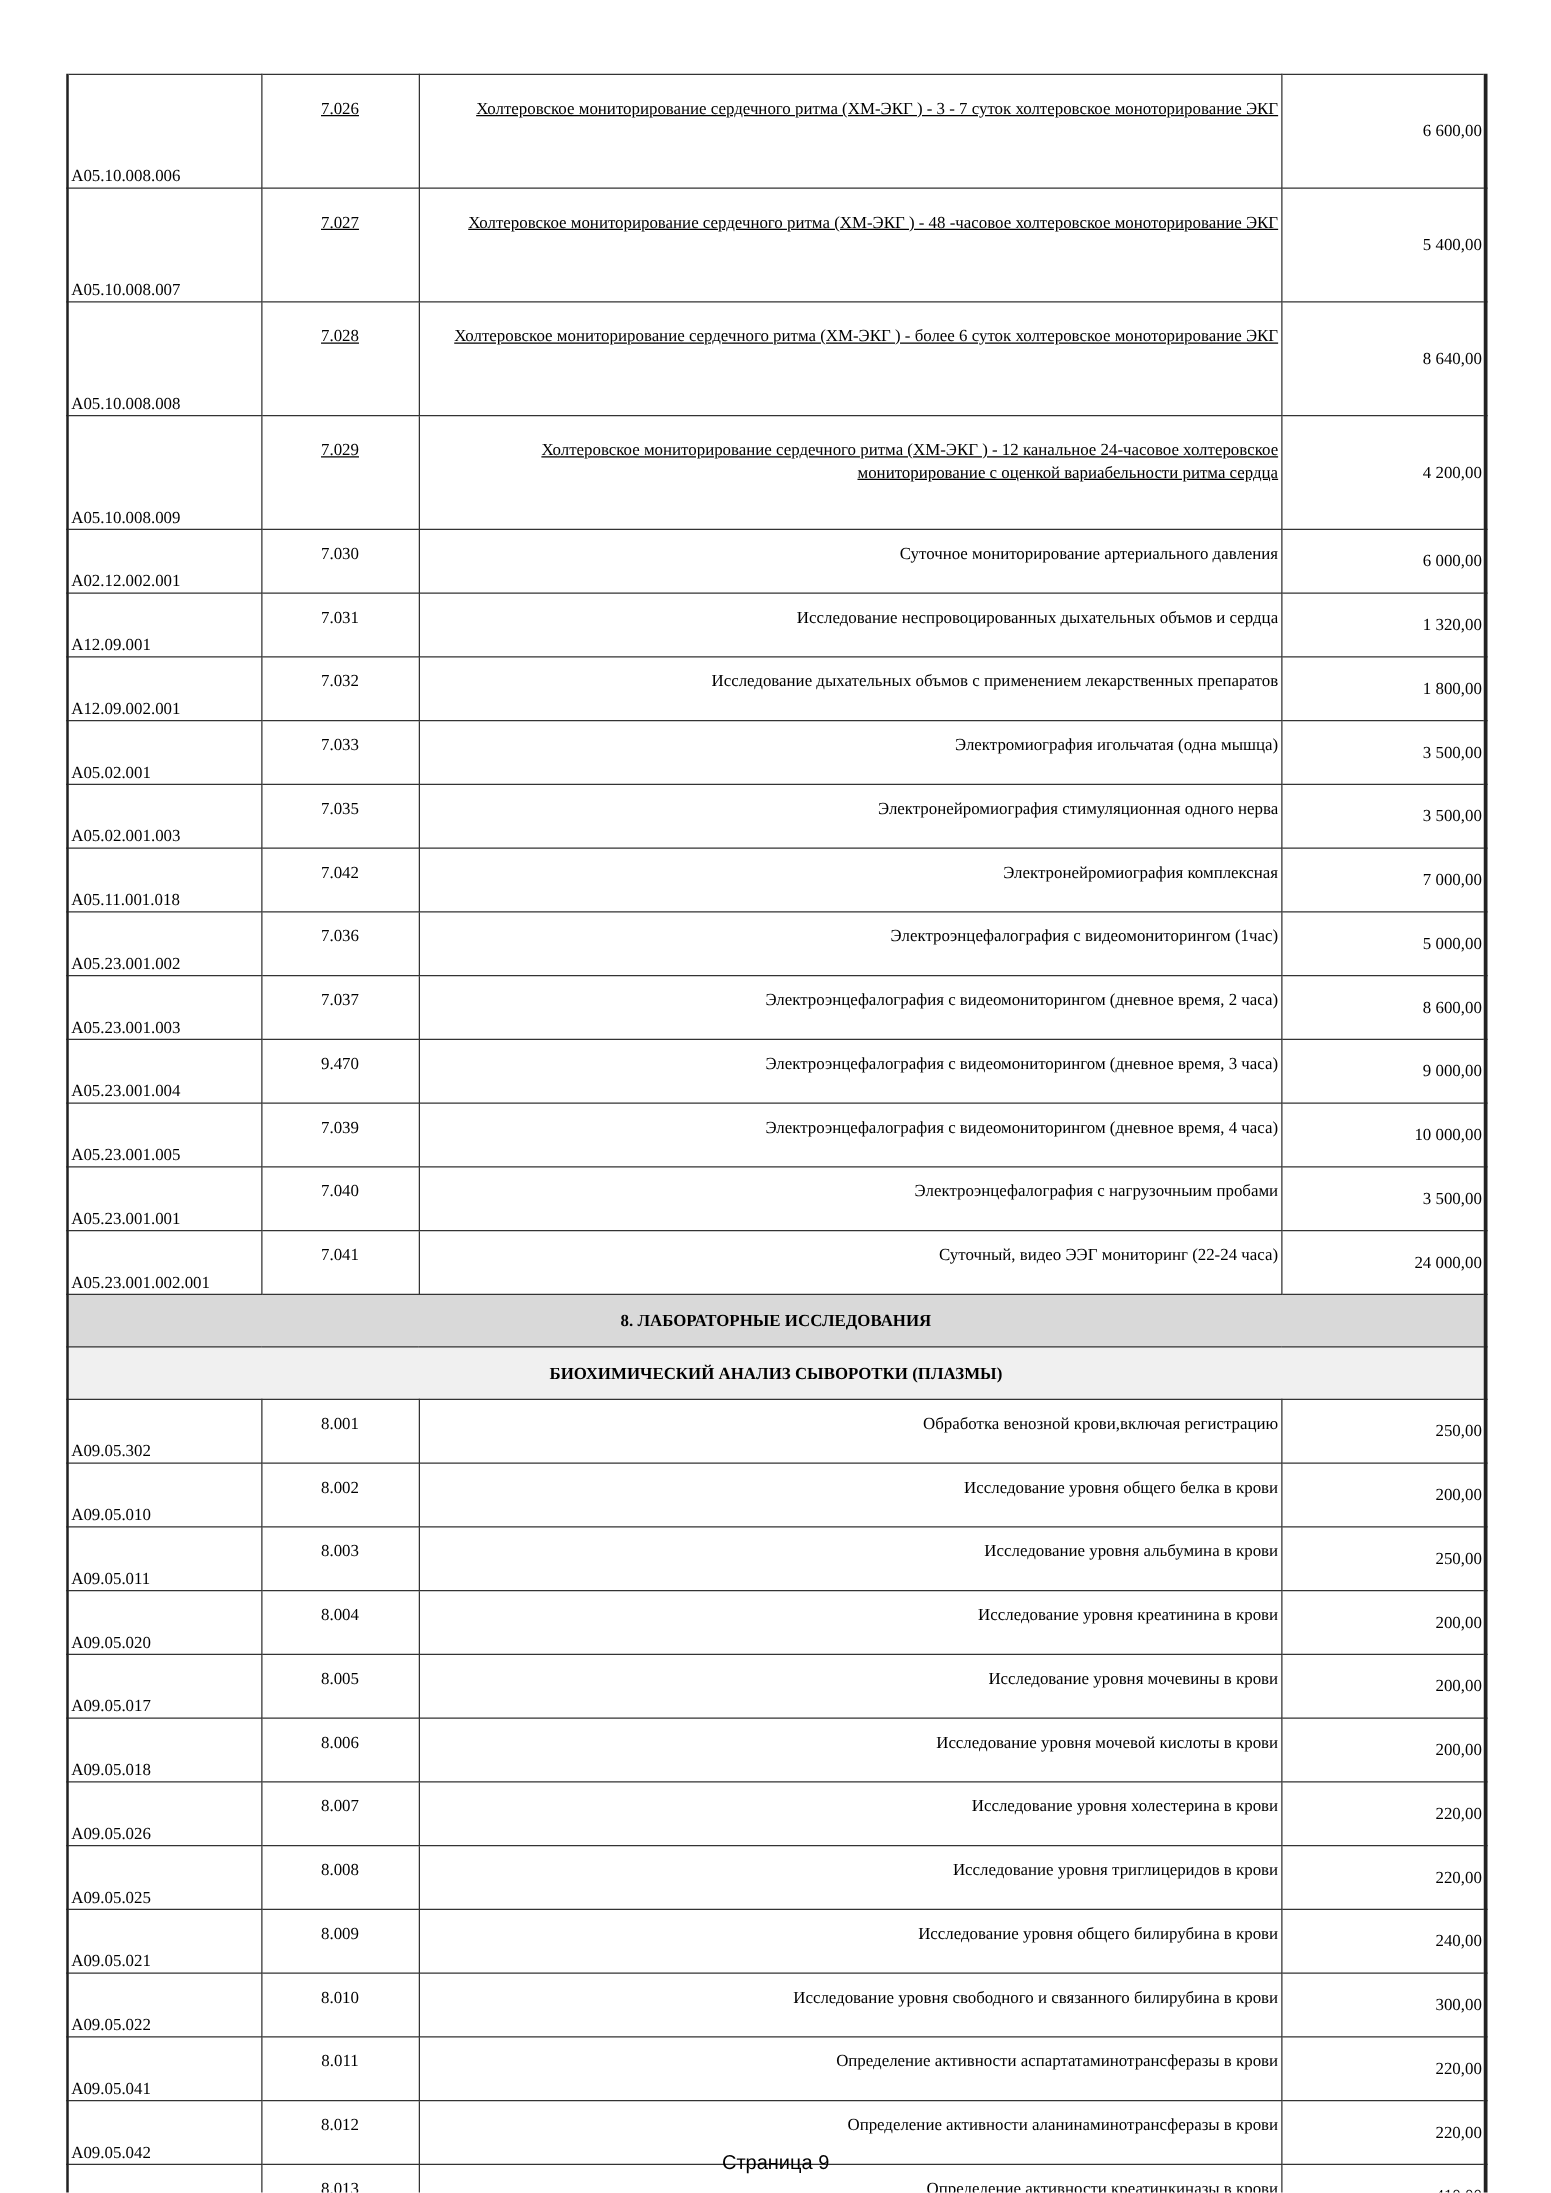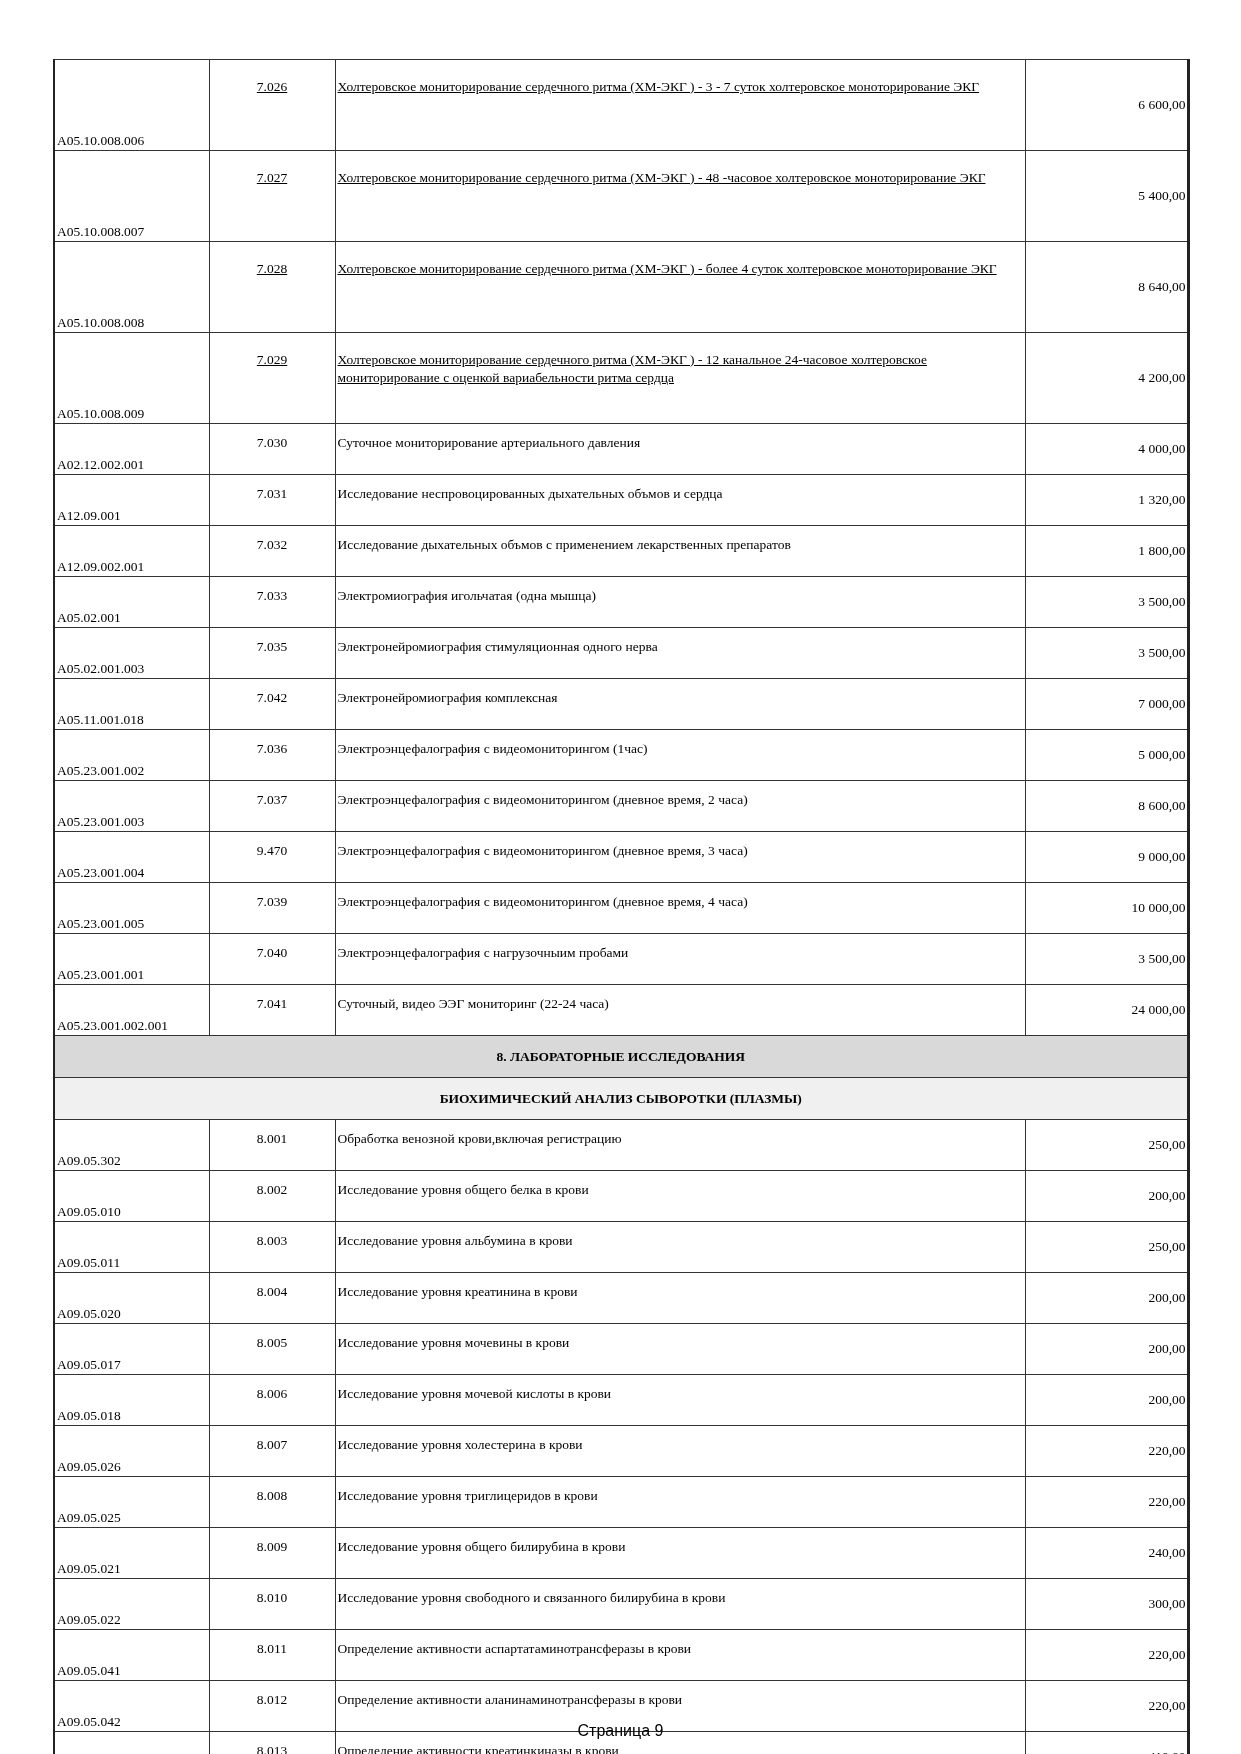--- a/index.html
+++ b/index.html
@@ -6,21 +6,21 @@
   body { width: 1241px; height: 1754px; position: relative; font-family: "Liberation Serif", serif; color: #000; }
   .page { position: absolute; left: 53px; top: 59px; width: 1134px; }
   table { border-collapse: collapse; width: 1134px; table-layout: fixed; }
   col.c1 { width: 155px; }
   col.c2 { width: 126px; }
   col.c3 { width: 690px; }
   col.c4 { width: 163px; }
   td { border: 1.5px solid #333; font-size: 13.5px; line-height: 18px; padding: 0 2px; vertical-align: top; }
   td.code { vertical-align: bottom; padding-bottom: 0; }
   td.num { text-align: center; vertical-align: top; padding-top: 10px; }
-  td.desc { vertical-align: top; padding-top: 10px; }
+  td.desc { vertical-align: top; padding-top: 10px; text-align: right; }
   td.price { text-align: right; vertical-align: middle; padding-right: 1px; padding-left: 44px; }
   tr.tall td { height: 72px; }
   tr.tall td.num, tr.tall td.desc { padding-top: 18px; text-decoration: underline; }
   tr.short td { height: 40px; }
   tr.sect td { height: 41px; text-align: center; vertical-align: middle; font-weight: bold; font-size: 13.5px; }
   tr.sect1 td { background: #d9d9d9; margin-left: 20px; }
   tr.sect2 td { background: #f0f0f0; }
   table { border-right: 3px solid #222; border-left: 2px solid #222; }
   .footer { position: absolute; top: 1722px; left: 0; width: 1241px; text-align: center; font-family: "Liberation Sans", sans-serif; font-size: 16px; }
 </style>
@@ -44,34 +44,34 @@
         </tr>
         <tr class="tall">
           <td class="code">A05.10.008.007</td>
           <td class="num">7.027</td>
           <td class="desc">Холтеровское мониторирование сердечного ритма (ХМ-ЭКГ ) - 48 -часовое холтеровское моноторирование ЭКГ</td>
           <td class="price">5 400,00</td>
         </tr>
         <tr class="tall">
           <td class="code">A05.10.008.008</td>
           <td class="num">7.028</td>
-          <td class="desc">Холтеровское мониторирование сердечного ритма (ХМ-ЭКГ ) -  более 4 суток  холтеровское моноторирование ЭКГ</td>
+          <td class="desc">Холтеровское мониторирование сердечного ритма (ХМ-ЭКГ ) -  более 6 суток  холтеровское моноторирование ЭКГ</td>
           <td class="price">8 640,00</td>
         </tr>
         <tr class="tall">
           <td class="code">A05.10.008.009</td>
           <td class="num">7.029</td>
           <td class="desc">Холтеровское мониторирование сердечного ритма (ХМ-ЭКГ ) - 12 канальное 24-часовое холтеровское мониторирование с оценкой вариабельности ритма сердца</td>
           <td class="price">4 200,00</td>
         </tr>
         <tr class="short">
           <td class="code">A02.12.002.001</td>
           <td class="num">7.030</td>
           <td class="desc">Суточное мониторирование артериального давления</td>
-          <td class="price">4 000,00</td>
+          <td class="price">6 000,00</td>
         </tr>
         <tr class="short">
           <td class="code">A12.09.001</td>
           <td class="num">7.031</td>
           <td class="desc">Исследование неспровоцированных дыхательных объмов и сердца</td>
           <td class="price">1 320,00</td>
         </tr>
         <tr class="short">
           <td class="code">A12.09.002.001</td>
           <td class="num">7.032</td>

